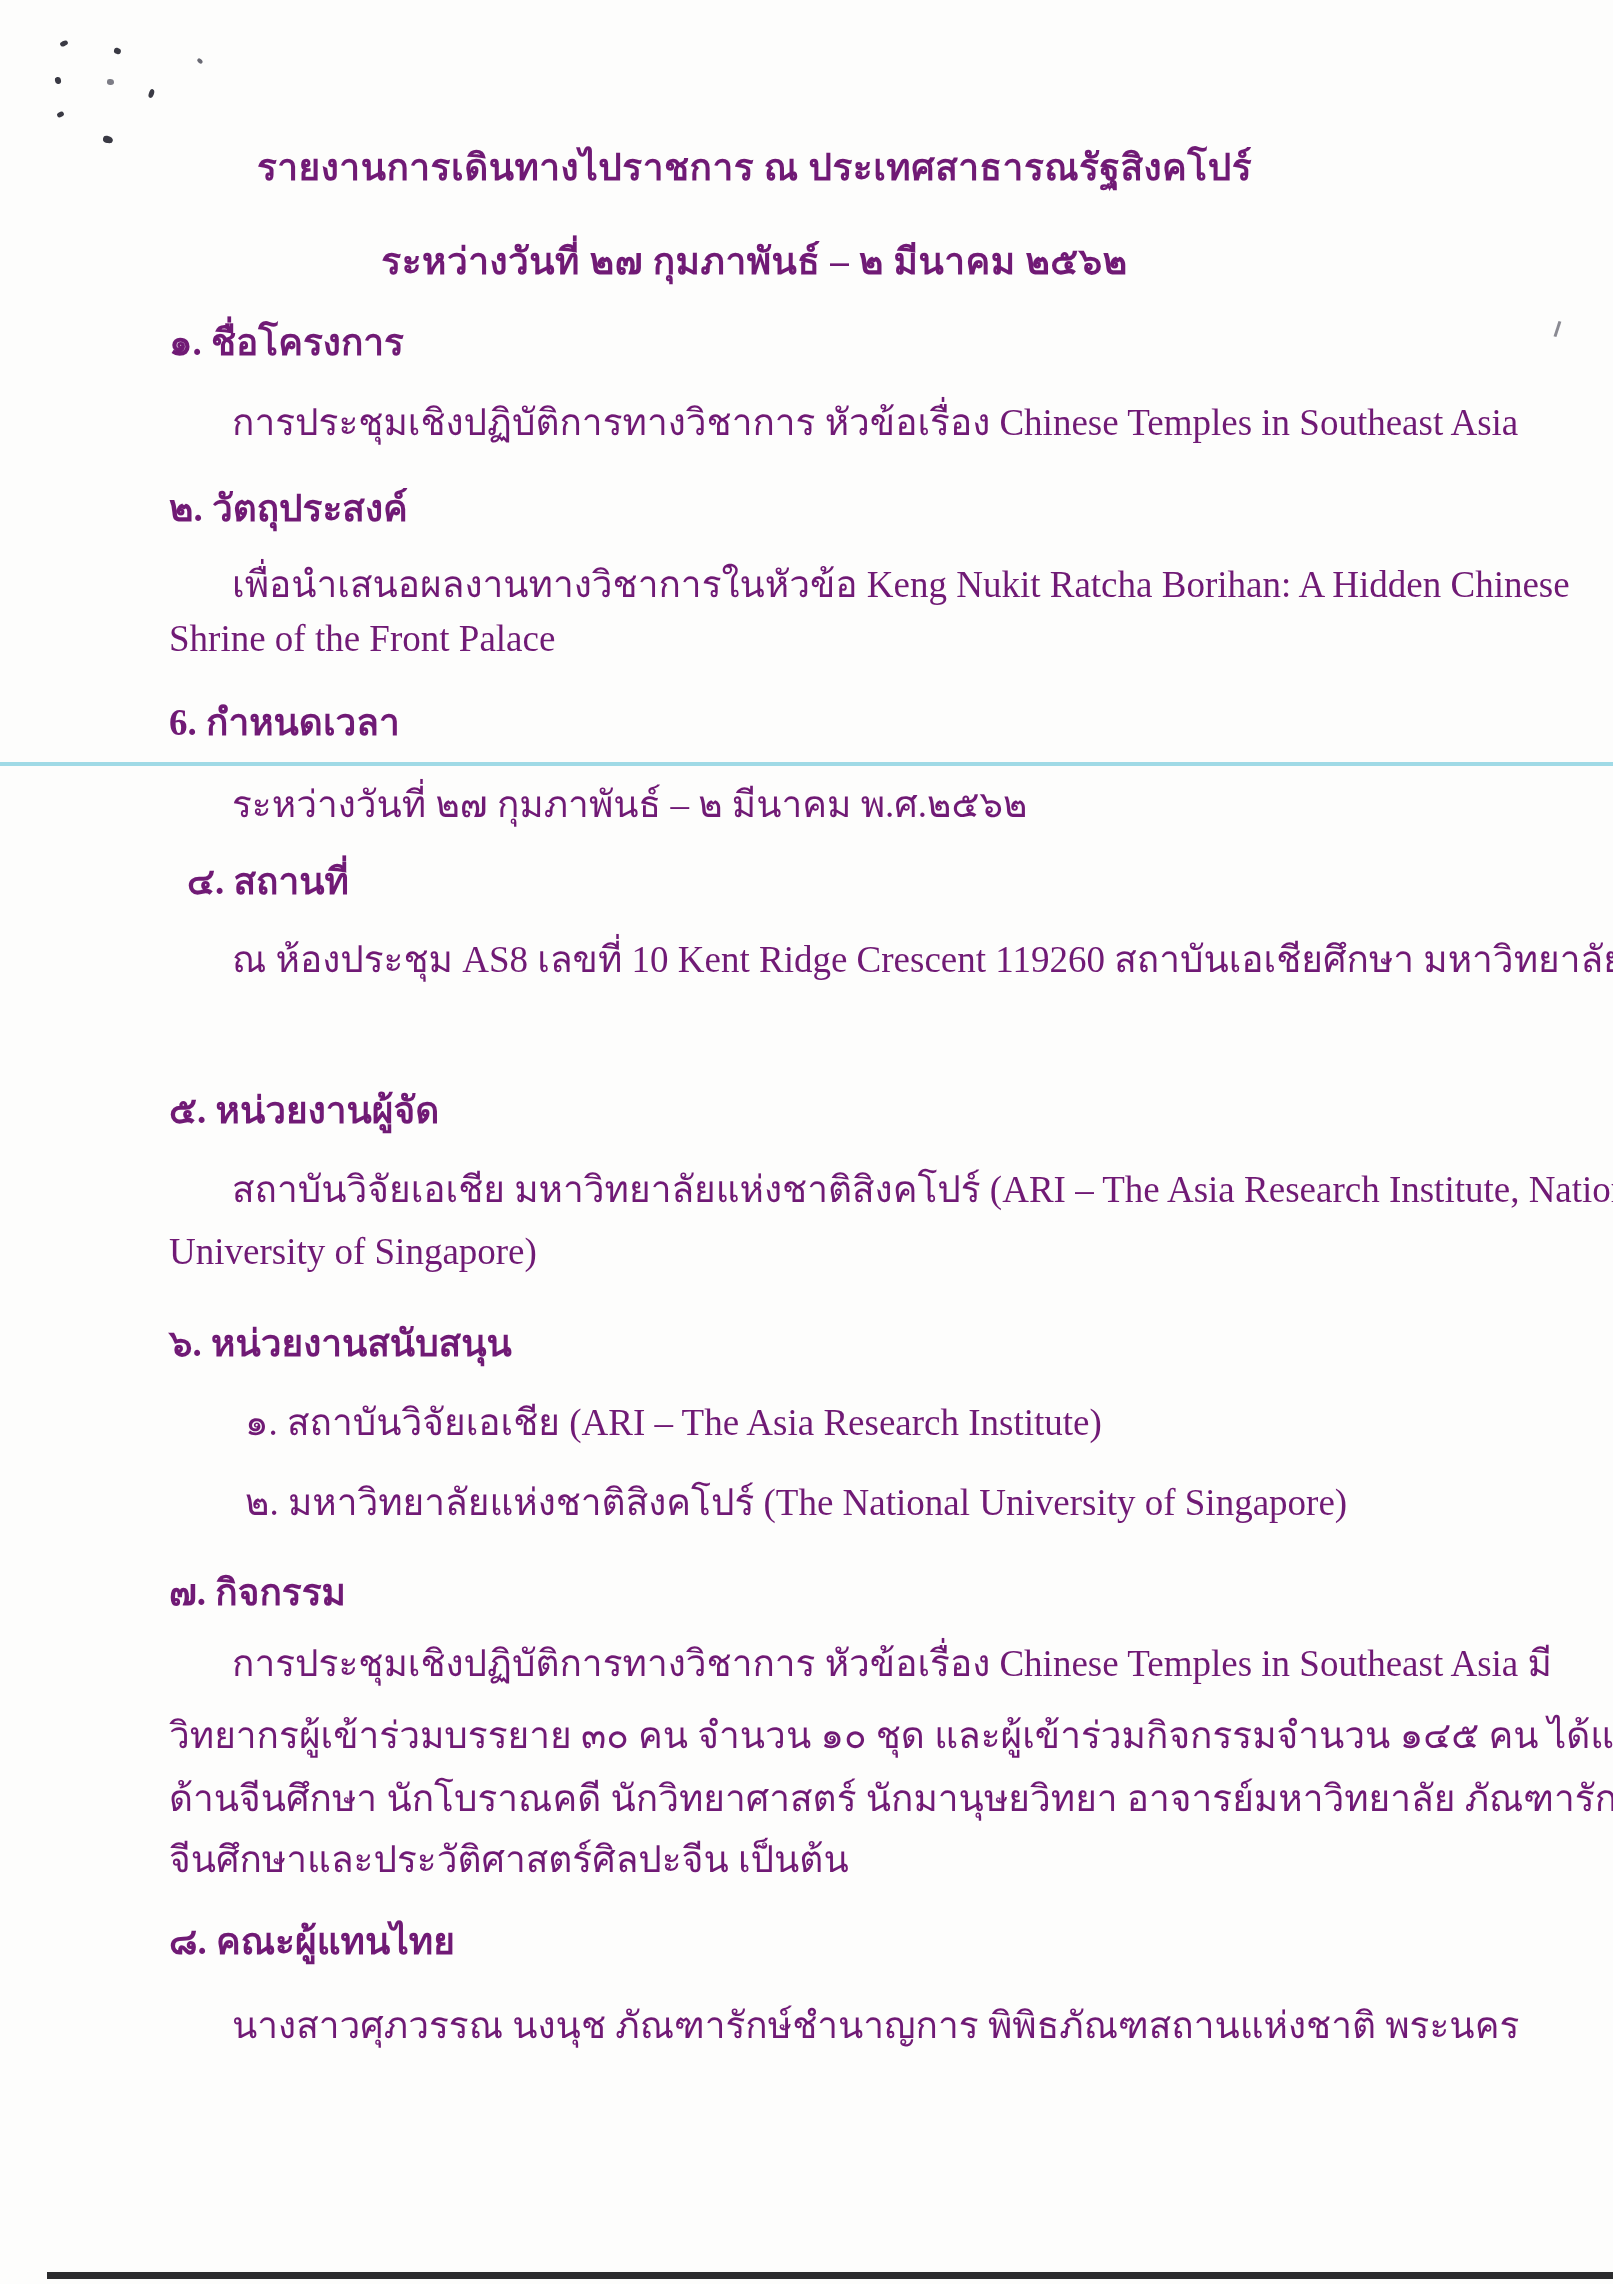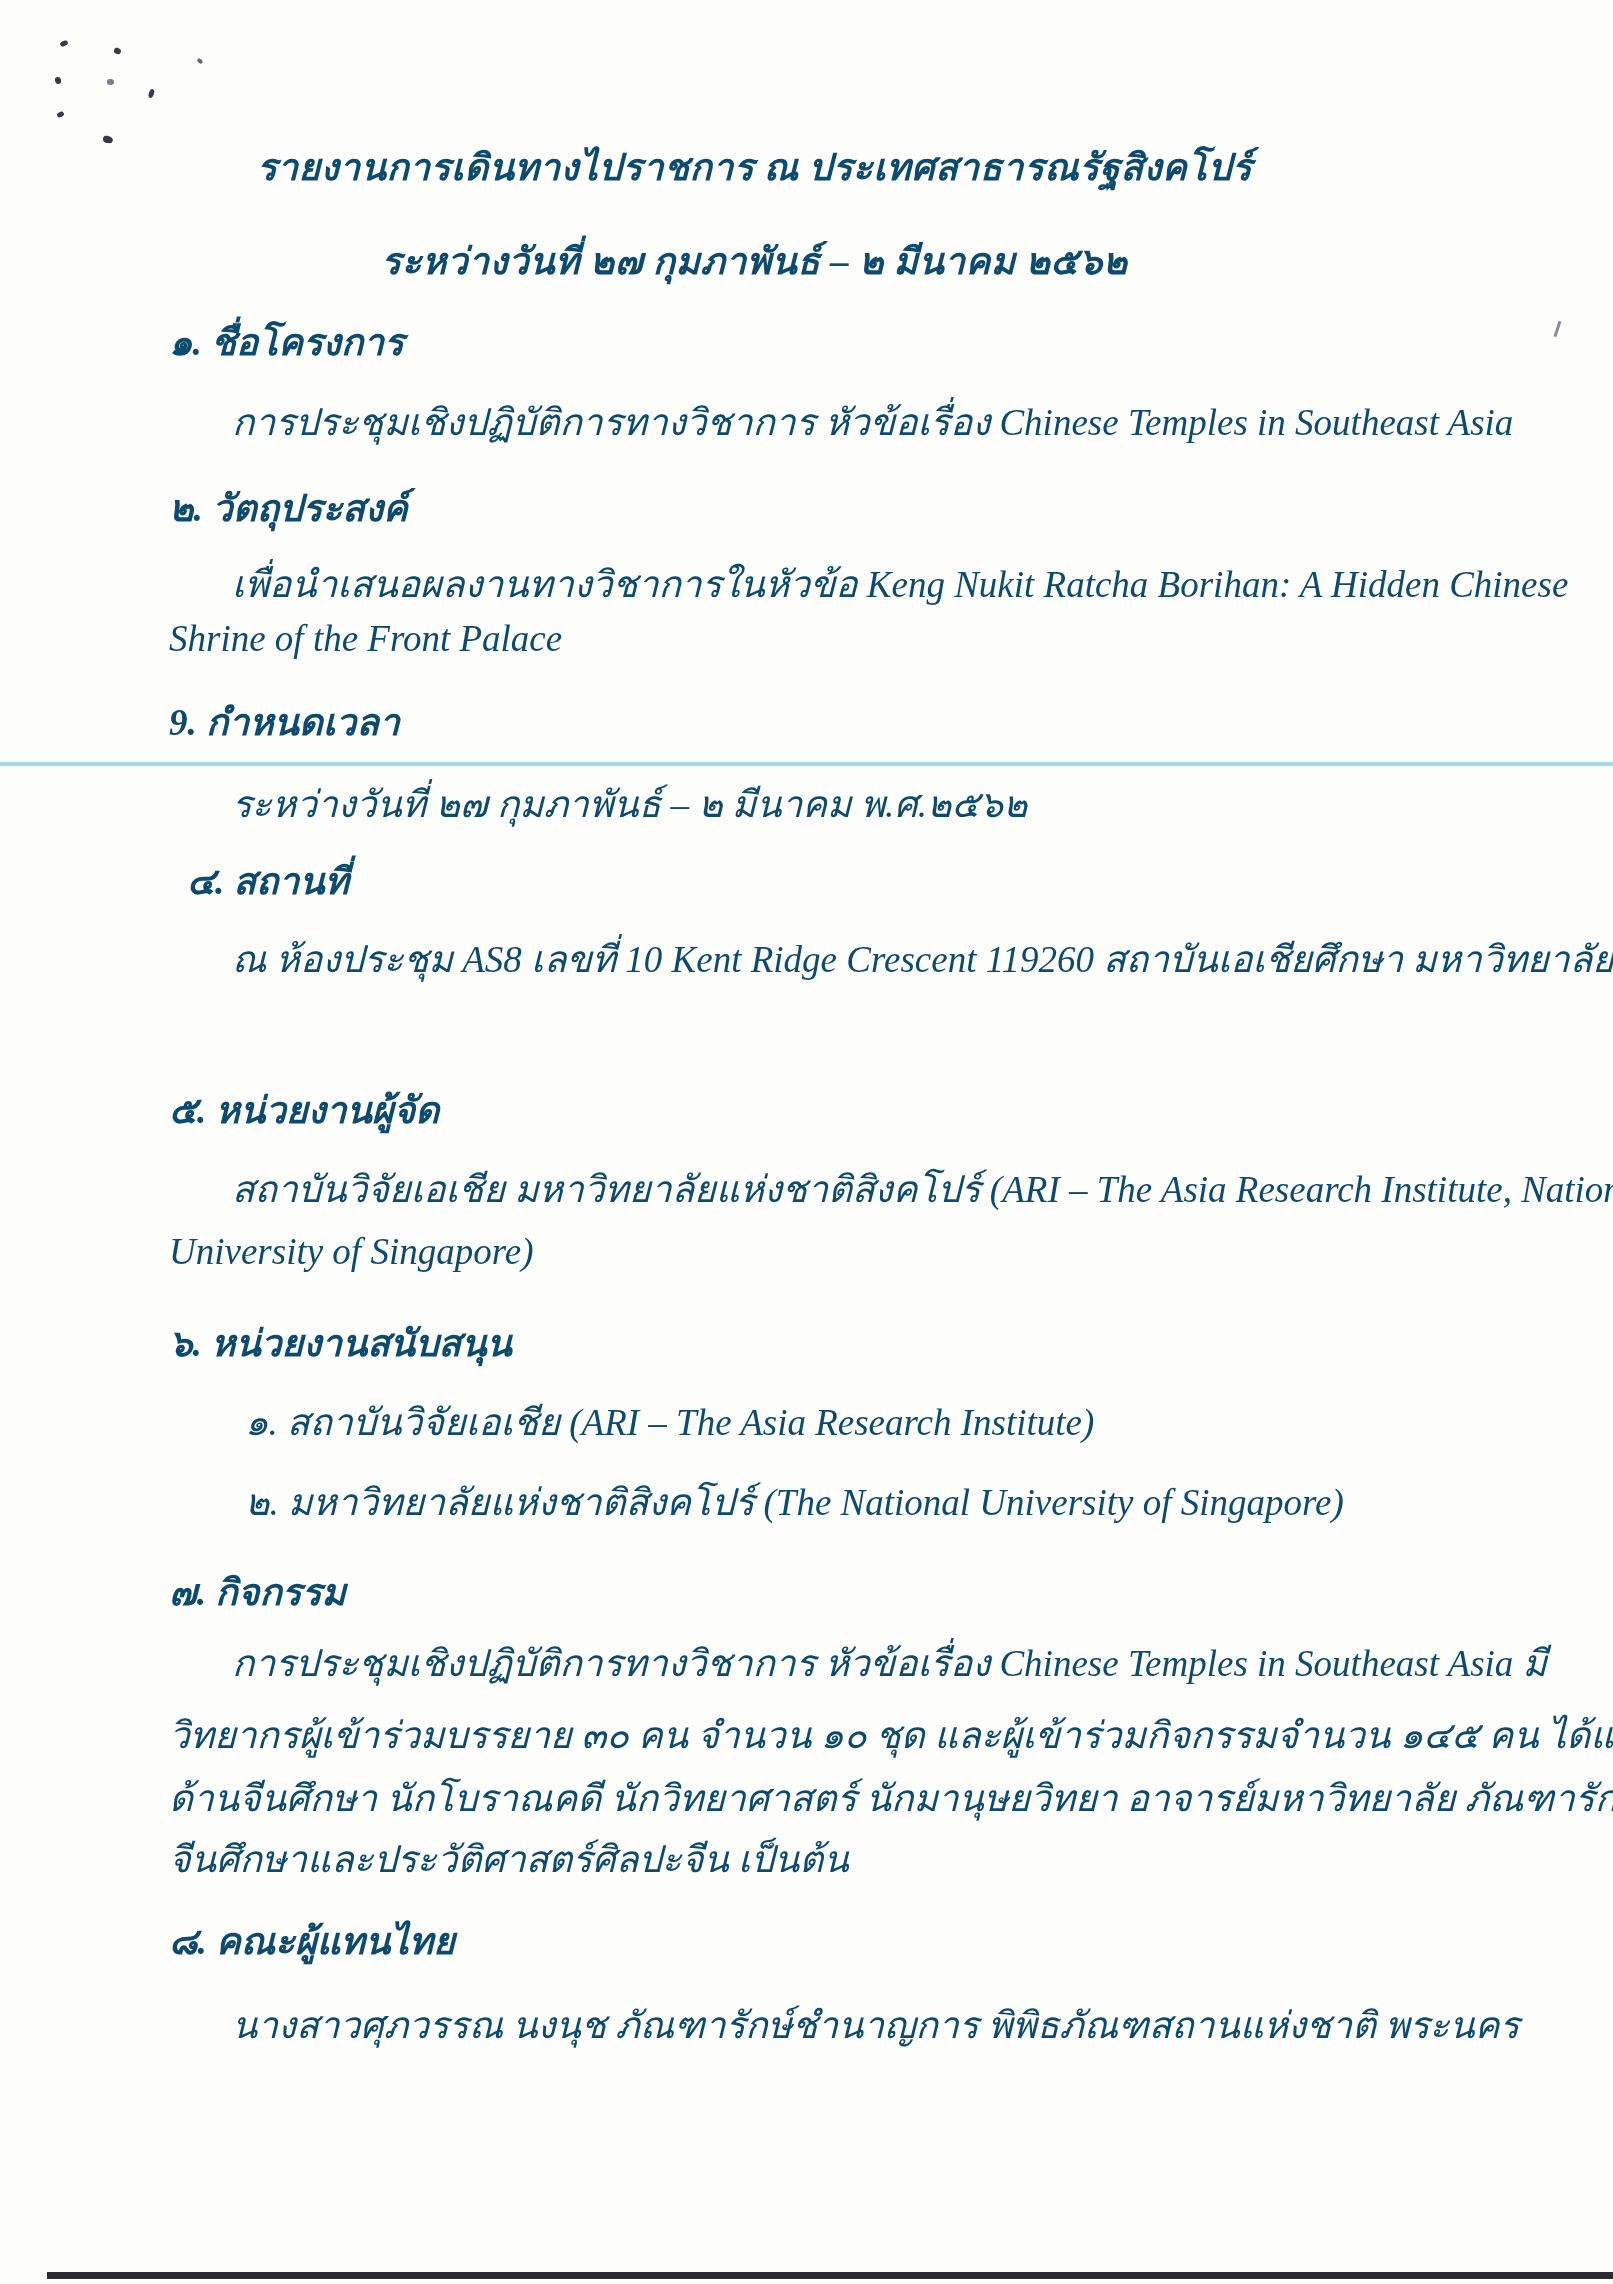--- a/index.html
+++ b/index.html
@@ -3,22 +3,21 @@
 <meta charset="utf-8">
 <style>
   html, body { margin: 0; padding: 0; background: #ffffff; }
   .page {
     position: relative;
     width: 1613px;
     height: 2285px;
     background: #fdfdfc;
     overflow: hidden;
     font-family: "Liberation Serif", "DejaVu Serif", serif;
-    color: #0c4a6e;
-    font-style: italic;
+    color: #701a75;
   }
   .doc-title {
     position: absolute;
     left: 0;
     width: 1509px;
     text-align: center;
     font-size: 37px;
     font-weight: 600;
     white-space: nowrap;
     letter-spacing: 0.5px;
@@ -84,21 +83,21 @@
   <div class="doc-title" style="top:137px;">รายงานการเดินทางไปราชการ ณ ประเทศสาธารณรัฐสิงคโปร์</div>
   <div class="doc-title" style="top:231px;">ระหว่างวันที่ ๒๗ กุมภาพันธ์ – ๒ มีนาคม ๒๕๖๒</div>
 
   <div class="heading" style="top:312px;">๑. ชื่อโครงการ</div>
   <div class="line indent" style="top:392px;">การประชุมเชิงปฏิบัติการทางวิชาการ หัวข้อเรื่อง Chinese Temples in Southeast Asia</div>
 
   <div class="heading" style="top:478px;">๒. วัตถุประสงค์</div>
   <div class="line indent" style="top:554px;">เพื่อนำเสนอผลงานทางวิชาการในหัวข้อ Keng Nukit Ratcha Borihan: A Hidden Chinese</div>
   <div class="line margin" style="top:617px;">Shrine of the Front Palace</div>
 
-  <div class="heading" style="top:692px;">9. กำหนดเวลา</div>
+  <div class="heading" style="top:692px;">6. กำหนดเวลา</div>
   <div class="scan-line" style="background: rgb(143, 212, 226);"></div>
   <div class="line indent" style="top:774px;">ระหว่างวันที่ ๒๗ กุมภาพันธ์ – ๒ มีนาคม พ.ศ.๒๕๖๒</div>
 
   <div class="heading" style="top:851px;margin-left:18px;">๔. สถานที่</div>
   <div class="line indent" style="top:929px;">ณ ห้องประชุม AS8 เลขที่ 10 Kent Ridge Crescent 119260 สถาบันเอเชียศึกษา มหาวิทยาลัย</div>
 
   <div class="heading" style="top:1080px;">๕. หน่วยงานผู้จัด</div>
   <div class="line indent" style="top:1159px;">สถาบันวิจัยเอเชีย มหาวิทยาลัยแห่งชาติสิงคโปร์ (ARI – The Asia Research Institute, National</div>
   <div class="line margin" style="top:1230px;">University of Singapore)</div>
 

